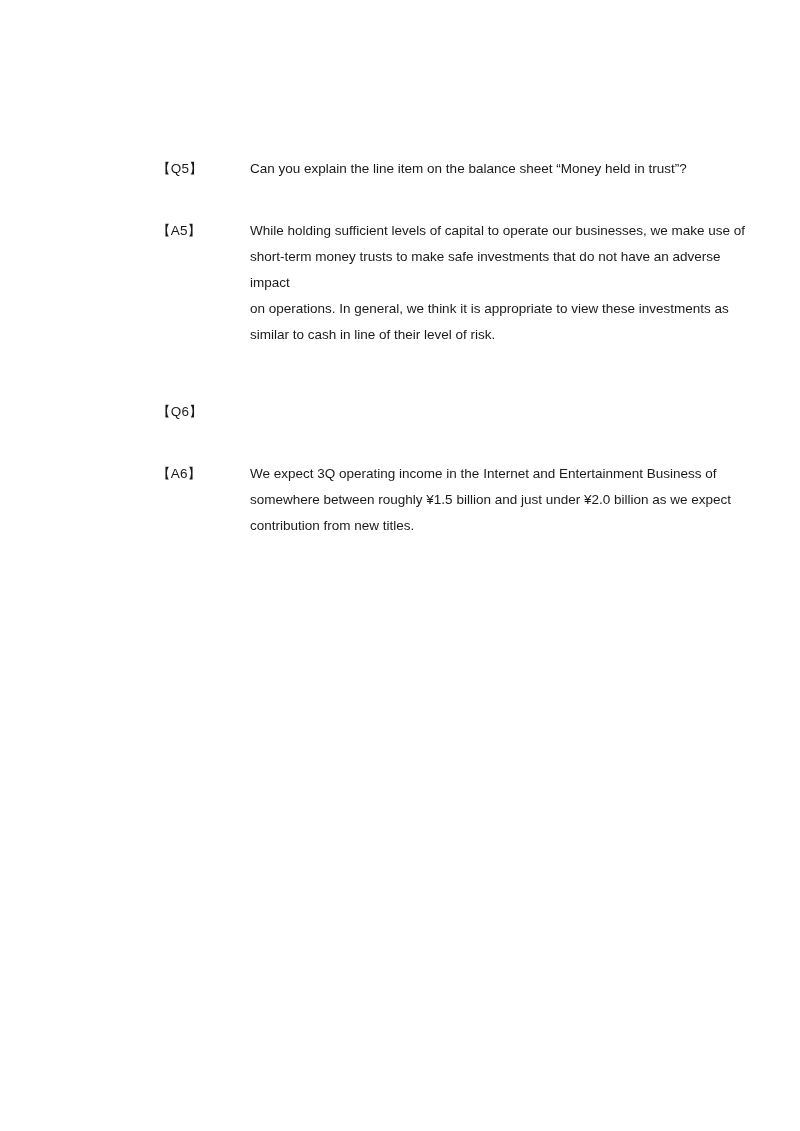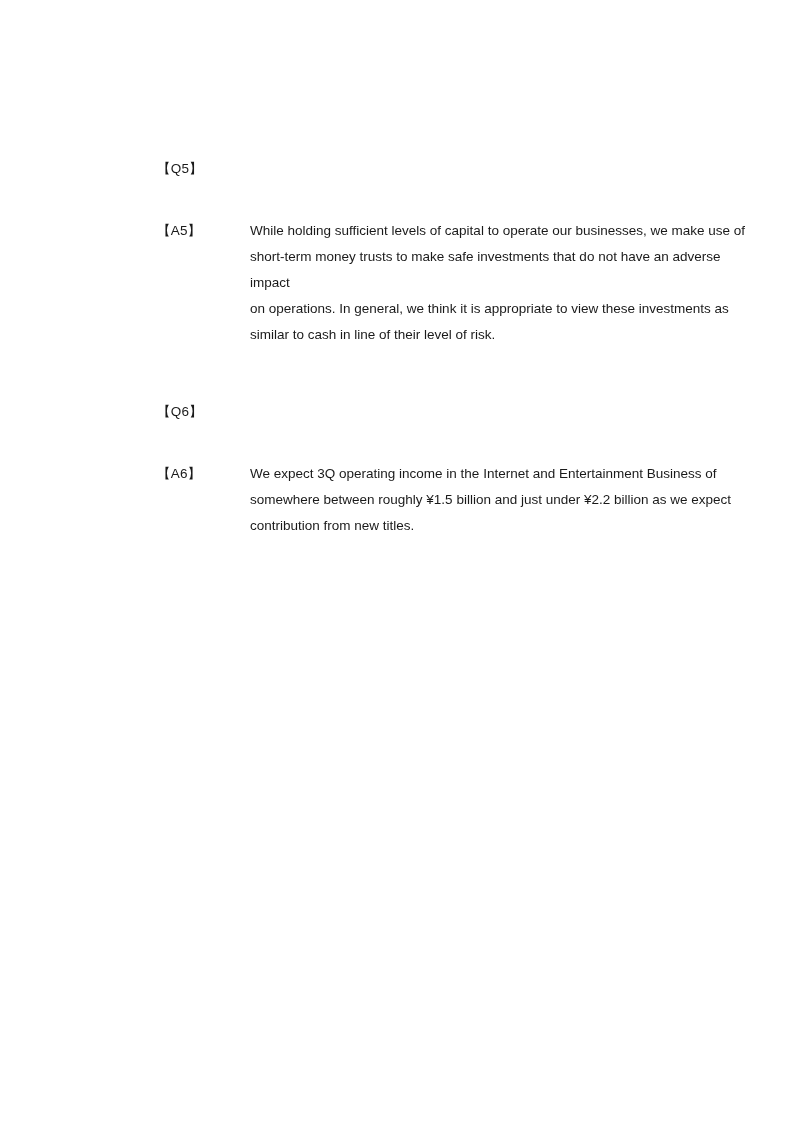--- a/index.html
+++ b/index.html
@@ -43,35 +43,36 @@
   }
 </style>
 </head>
 <body>
 
 <div class="page">
   <div class="content">
 
     <div class="qa-row">
       <div class="qa-label">【Q5】</div>
+      <div class="qa-text">Can you explain the line item on the balance sheet “Money held in trust”?</div>
     </div>
 
     <div class="qa-row">
       <div class="qa-label">【A5】</div>
       <div class="qa-text">While holding sufficient levels of capital to operate our businesses, we make use of
 short-term money trusts to make safe investments that do not have an adverse impact
 on operations. In general, we think it is appropriate to view these investments as
 similar to cash in line of their level of risk.</div>
     </div>
 
     <div class="qa-row gap-before">
       <div class="qa-label">【Q6】</div>
     </div>
 
     <div class="qa-row">
       <div class="qa-label">【A6】</div>
       <div class="qa-text">We expect 3Q operating income in the Internet and Entertainment Business of
-somewhere between roughly ¥1.5 billion and just under ¥2.2 billion as we expect
+somewhere between roughly ¥1.5 billion and just under ¥2.0 billion as we expect
 contribution from new titles.</div>
     </div>
 
   </div>
 </div>
 
 </body></html>

